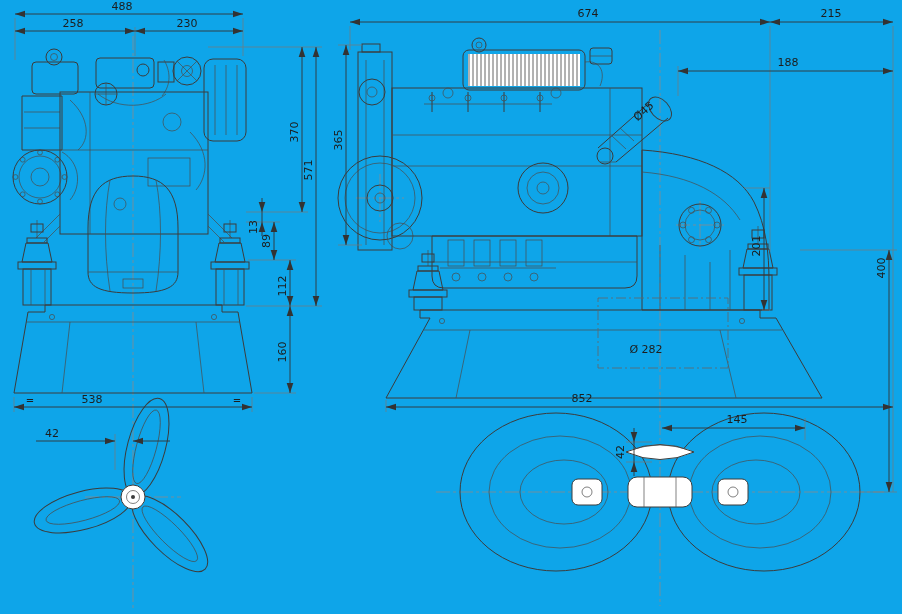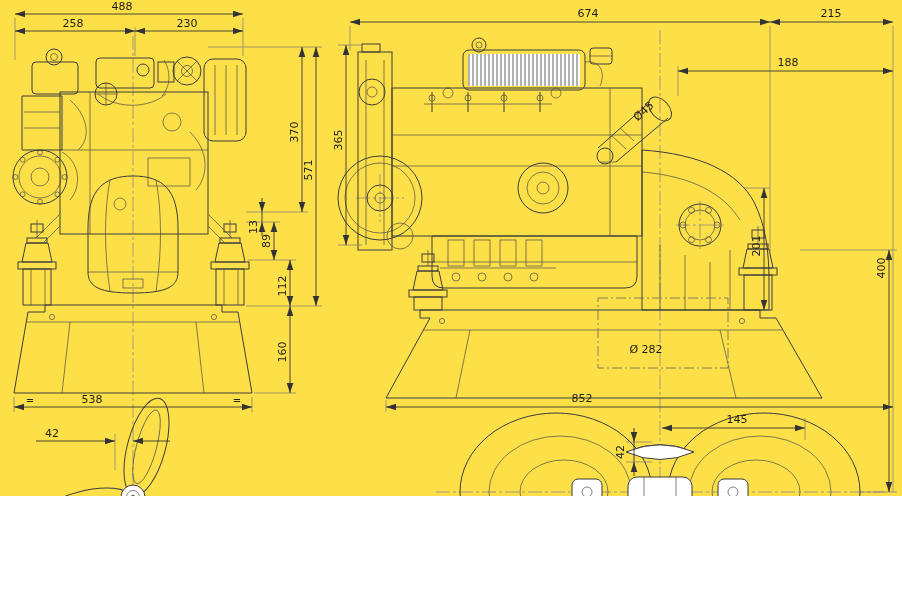--- a/index.html
+++ b/index.html
@@ -1,16 +1,16 @@
 <!DOCTYPE html>
 <html><head>
 <meta charset="utf-8">
 <style>
   html,body{margin:0;padding:0;background:#fff;}
-  .canvas{width:902px;height:496px;background:#fde047;position:relative;overflow:hidden;}
+  .canvas{width:902px;height:614px;background:#0ea5e9;position:relative;overflow:hidden;}
   svg{display:block;}
   .dr{stroke:#3c3c3c;fill:none;stroke-width:1;}
   .dr2{stroke:#4a4a4a;fill:none;stroke-width:.7;}
   .wh{stroke:#3c3c3c;fill:#ffffff;stroke-width:1;}
   .ext{stroke:#7a7a7a;stroke-width:.7;fill:none;}
   .cl{stroke:#8a8a8a;stroke-width:.8;fill:none;stroke-dasharray:14 3 3 3;}
   .dash{stroke:#666;stroke-width:.8;fill:none;stroke-dasharray:10 3 2 3;}
   .dim{stroke:#333;stroke-width:.9;fill:none;}
   .dimtxt{font:11px "DejaVu Sans","Liberation Sans",sans-serif;fill:#1d1d1d;text-anchor:middle;}
   .dimtxt.sm{font-size:10px;}

